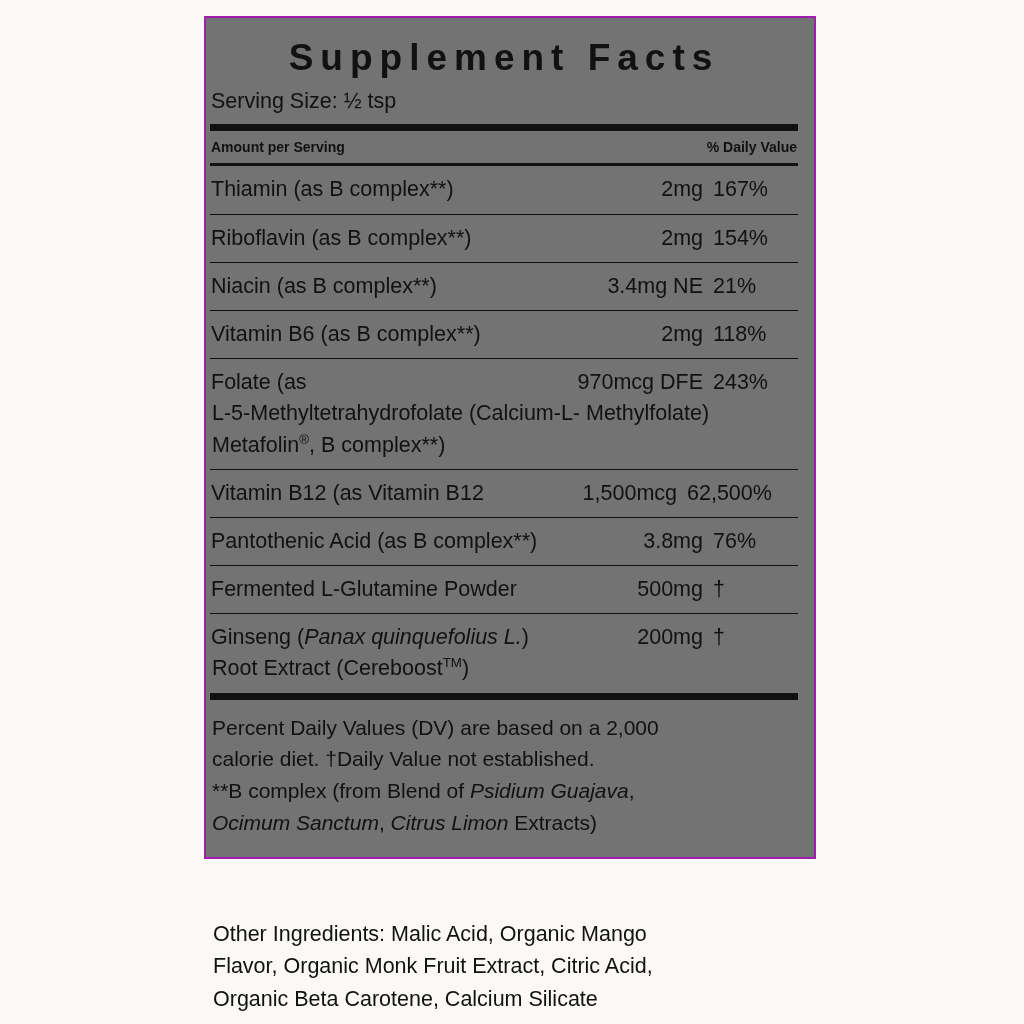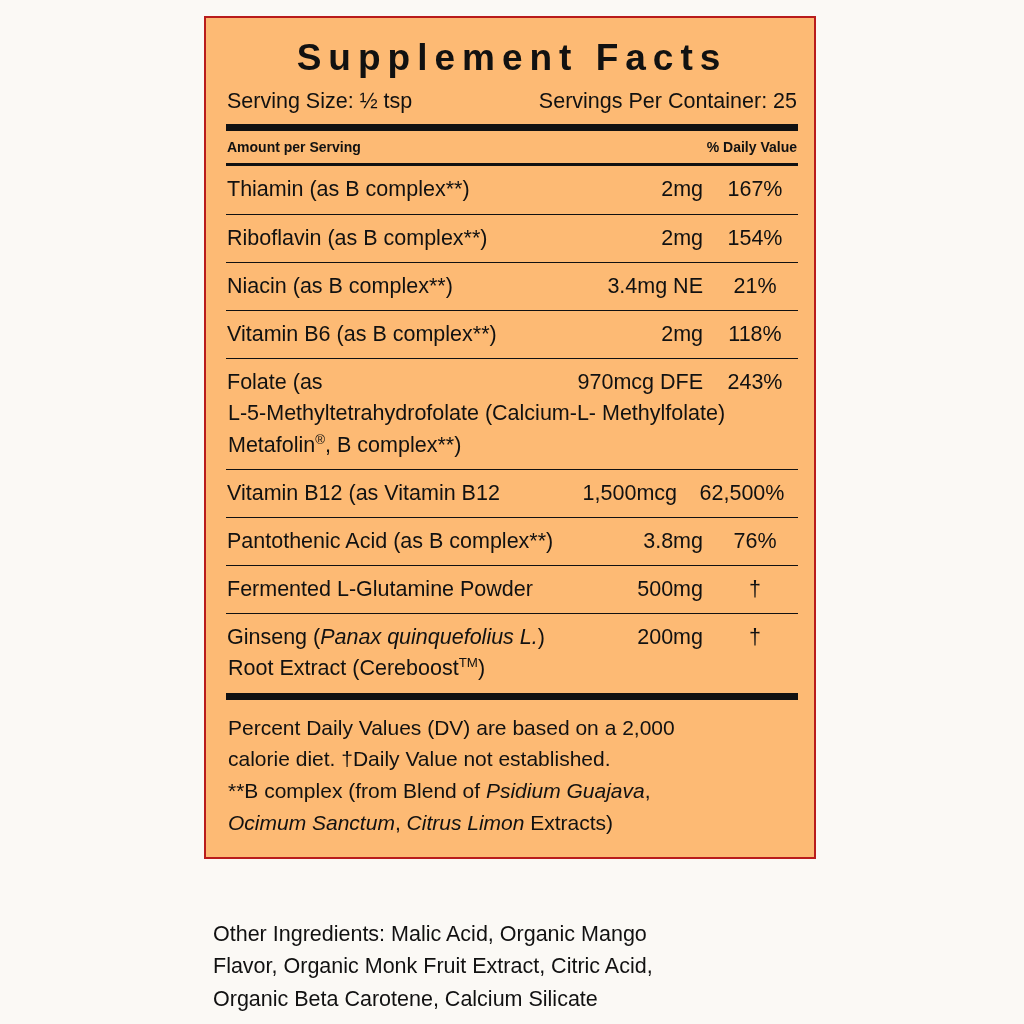--- a/index.html
+++ b/index.html
@@ -18,23 +18,23 @@
     position: relative;
     width: 1024px;
     height: 1024px;
   }
   .panel {
     position: absolute;
     left: 204px;
     top: 16px;
     width: 612px;
     box-sizing: border-box;
-    border: 2px solid #b91c1c;
-    background: #fdba74;
-    padding: 14px 16px 16px 20px;
+    border: 2px solid #a21caf;
+    background: #737373;
+    padding: 14px 16px 16px 4px;
   }
   .sf-title {
     font-size: 37px;
     font-weight: bold;
     letter-spacing: 7px;
     text-align: center;
     line-height: 1.1;
     margin: 6px 0 10px 0;
     white-space: nowrap;
   }
@@ -74,21 +74,21 @@
     padding-right: 6px;
   }
   .n-amount {
     flex: 0 0 auto;
     text-align: right;
     min-width: 96px;
     padding-right: 10px;
   }
   .n-dv {
     flex: 0 0 auto;
-    text-align: center;
+    text-align: left;
     min-width: 84px;
   }
   .n-amount.wide { min-width: 122px; }
   .n-dv.wide { min-width: 110px; }
   .n-extra {
     font-size: 21.5px;
     line-height: 1.45;
     padding: 0 1px 0 1px;
   }
   .nutrient-block {
@@ -122,21 +122,20 @@
 <body>
 
 <div class="page">
 
   <div class="panel">
 
     <div class="sf-title">Supplement Facts</div>
 
     <div class="serving-row">
       <span>Serving Size: ½ tsp</span>
-      <span>Servings Per Container: 25</span>
     </div>
 
     <div class="rule-thick"></div>
 
     <div class="amount-row">
       <span>Amount per Serving</span>
       <span>% Daily Value</span>
     </div>
 
     <div class="rule-medium"></div>

